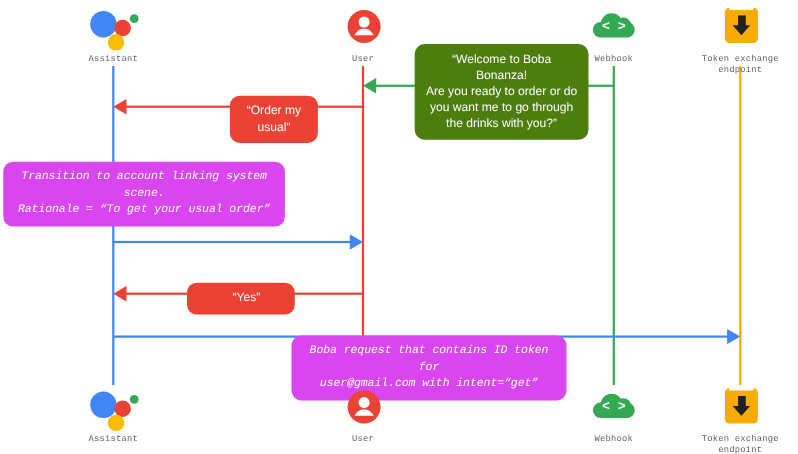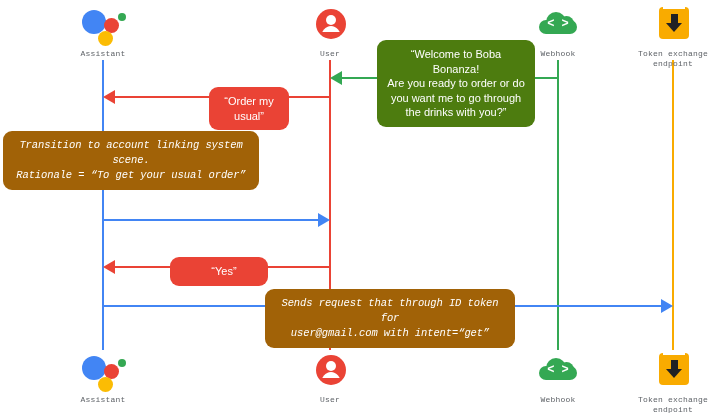--- a/index.html
+++ b/index.html
@@ -187,21 +187,21 @@
   .bubble-mono {
     font-family: "Liberation Mono", monospace;
     font-style: italic;
     font-size: 10.5px;
     line-height: 15px;
     padding: 7px 10px;
     letter-spacing: -0.1px;
   }
   .bubble-green { background: #4d7c0f; }
   .bubble-red   { background: #EA4335; }
-  .bubble-blue  { background: #a16207; }
+  .bubble-blue  { background: #d946ef; margin-top: 16px; }
 </style>
 </head>
 <body>
 
 <div id="canvas">
 
   <div class="lifeline" style="left:102px; top:60px; height:290px; background:#4285F4;"></div>
   <div class="lifeline" style="left:329px; top:60px; height:290px; background:#EA4335;"></div>
   <div class="lifeline" style="left:557px; top:60px; height:290px; background:#34A853;"></div>
   <div class="lifeline" style="left:672px; top:60px; height:290px; background:#F9AB00;"></div>
@@ -264,21 +264,21 @@
 
   <div class="msg-line" style="left:103px; top:219px; width:221px; background:#4285F4;"></div>
   <div class="arrow-head arrow-right" style="left:318px; top:213px; color:#4285F4;"></div>
 
   <div class="msg-line" style="left:109px; top:266px; width:222px; background:#EA4335;"></div>
   <div class="arrow-head arrow-left" style="left:103px; top:260px; color:#EA4335;"></div>
   <div class="bubble bubble-chat bubble-red" style="left:170px; top:257px; width:98px;padding-left:20px;">“Yes”</div>
 
   <div class="msg-line" style="left:103px; top:305px; width:562px; background:#4285F4;"></div>
   <div class="arrow-head arrow-right" style="left:661px; top:299px; color:#4285F4;"></div>
-  <div class="bubble bubble-mono bubble-blue" style="left:265px; top:289px; width:250px;">Sends request that through ID token for
+  <div class="bubble bubble-mono bubble-blue" style="left:265px; top:289px; width:250px;">Boba request that contains ID token for
 user@gmail.com with intent=“get”</div>
 
   <div class="actor" style="left:103px; top:350px;">
     <div class="actor-icon">
       <span class="ga-blue"></span>
       <span class="ga-red"></span>
       <span class="ga-yellow"></span>
       <span class="ga-green"></span>
     </div>
     <div class="actor-label">Assistant</div>

